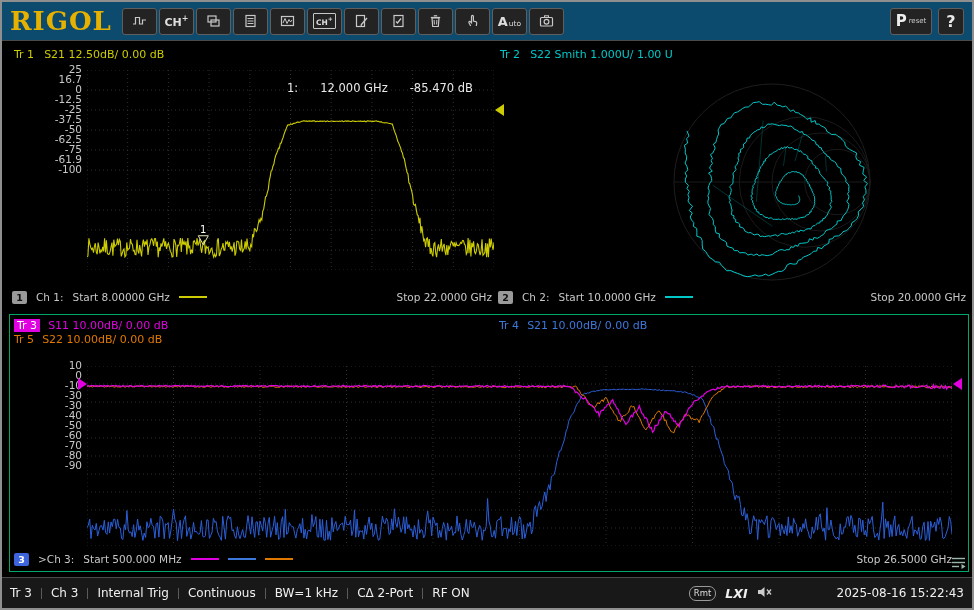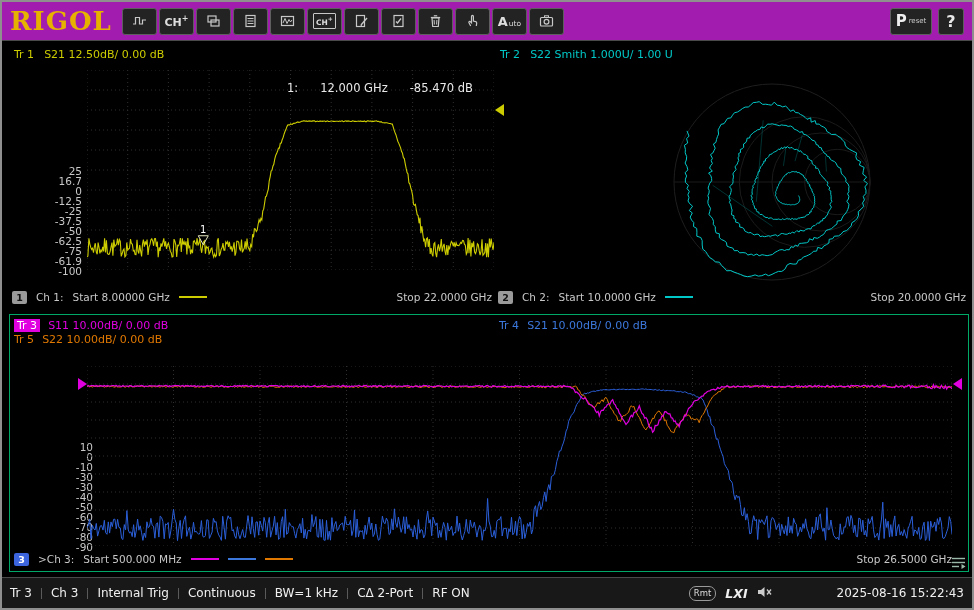--- a/index.html
+++ b/index.html
@@ -1,19 +1,19 @@
 <!DOCTYPE html>
 <html style="--gold: #e7b100; --yellow: #cccc00; --cyan: #00c8c8; --magenta: #e000e0; --orange: #e07800; --blue: #3c78dc; --green: #00a868;"><head>
 <meta charset="utf-8">
 <style>
   html,body{margin:0;padding:0;background:#fff;}
   .screen{position:relative;width:974px;height:610px;background:#000;border:2px solid #8f8f8f;
           box-sizing:border-box;overflow:hidden;font-family:"DejaVu Sans",sans-serif;}
   
-  .toolbar{position:absolute;left:0;top:0;right:0;height:38px;background:#a21caf;
+  .toolbar{position:absolute;left:0;top:0;right:0;height:38px;background:#0c4a6e;
            border-bottom:1px solid #4a4a4a;display:flex;align-items:center;padding:0 6px;z-index:5;}
   .logo{font-family:"DejaVu Serif",serif;font-weight:bold;font-size:26px;color:var(--gold);
         letter-spacing:1px;margin:0 10px 0 2px;line-height:1;}
   .tb{width:35px;height:27px;margin-right:2px;background:#232323;border:1px solid #5f5f5f;border-radius:3px;
       display:flex;align-items:center;justify-content:center;color:#ccc;padding:0;cursor:default;
       font-family:"DejaVu Sans",sans-serif;}
   .tb svg{display:block}
   .tb-txt{font-size:11px;font-weight:bold;color:#ddd;line-height:1}
   .tb-txt sup{font-size:8px;vertical-align:super}
   .mini-box{border:1px solid #c8c8c8;font-size:7.5px;font-weight:bold;color:#ddd;padding:1px 2px;border-radius:1px}
@@ -21,26 +21,26 @@
   .auto-small{font-size:7.5px;color:#ddd;margin-left:1px}
   .preset{margin-left:auto;width:42px;gap:2px}
   .p-big{font-size:15px;font-weight:bold;color:#eee;line-height:1}
   .p-col{display:flex;flex-direction:row;font-size:7px;line-height:7px;color:#ccc;text-align:left}
   .help{width:26px;font-size:16px;font-weight:bold;color:#e8e8e8;margin-left:4px}
   
   .plot{position:absolute;}
   .trace-label{position:absolute;font-size:11px;display:flex;gap:10px;white-space:nowrap}
   .c-yellow{color:var(--yellow)} .c-cyan{color:var(--cyan)} .c-magenta{color:var(--magenta)}
   .c-orange{color:var(--orange)} .c-blue{color:var(--blue)}
-  .yticks{position:absolute;display:flex;flex-direction:column;justify-content:flex-end;
+  .yticks{position:absolute;display:flex;flex-direction:column;justify-content:flex-start;
           color:#c8c8c8;font-size:10.5px;text-align:right}
   .yticks div{height:10px;line-height:10px;width:100%}
   #tl1{left:12px;top:46px} #tl2{left:498px;top:46px}
   #yt1{left:34px;top:62px;width:46px;height:212px}
-  #yt3{left:45px;top:358px;width:46px;height:192px}
+  #yt3{left:34px;top:358px;width:46px;height:192px}
   #ch1-host{left:85px;top:68px;width:407px;height:200px}
   #smith-host{left:660px;top:70px;width:220px;height:220px}
   #ch3-host{left:85px;top:364px;width:865px;height:180px}
   .marker-readout{position:absolute;left:285px;top:79px;display:flex;gap:22px;font-size:11.5px;color:#e8e8e8;white-space:nowrap}
   .tri{position:absolute;width:0;height:0;border-top:6px solid transparent;border-bottom:6px solid transparent}
   .tri.pl{border-right:9px solid var(--yellow)}    
   .tri.pr{border-left:9px solid var(--magenta)}    
   #ref1{left:493px;top:102px;border-right-color:var(--yellow)}
   #ref3l{left:76px;top:376px}
   #ref3r{left:951px;top:376px;border-right-color:var(--magenta)}

